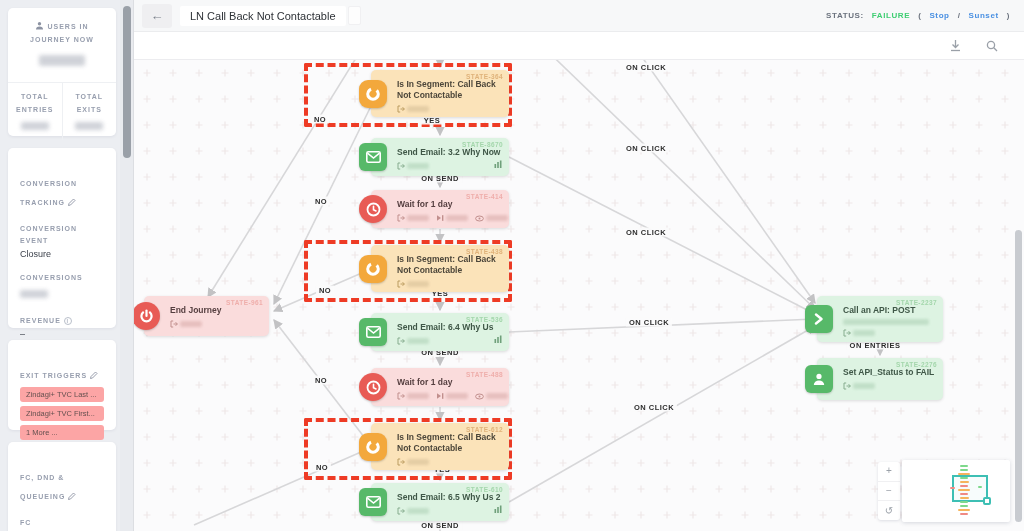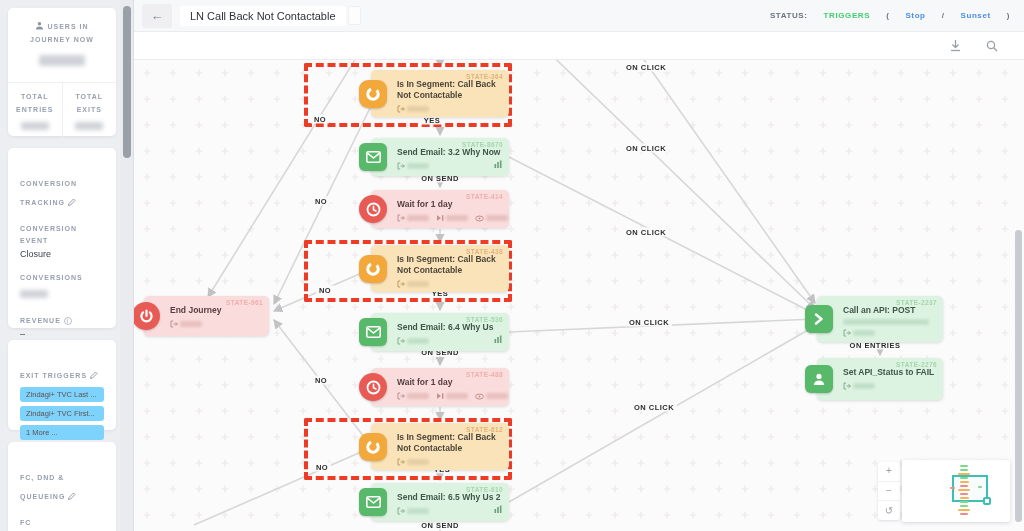--- a/index.html
+++ b/index.html
@@ -15,35 +15,35 @@
 .users-head{font-size:7px;letter-spacing:1px;color:#979eae;font-weight:bold;line-height:1.8;width:76px;margin:0 auto}
 .blur.big{width:46px;height:11px;margin:9px auto 0}
 .totals{display:flex;border-top:1px solid #eef0f3;margin-top:12px}
 .tcell{flex:1;padding:8px 2px 6px}
 .tcell+.tcell{border-left:1px solid #eef0f3}
 .blur.small{width:28px;height:8px;margin-top:4px}
 .card-pad{padding:24px 12px}
 .card-conv{height:180px}
 .sec{margin-bottom:13px}
 .pencil{display:inline-block;vertical-align:-1px;margin-left:3px}
-.tag{background:#7dd3fc;color:#64504f;font-size:7.5px;border-radius:3px;padding:3px 6px;margin-top:4px;white-space:nowrap;overflow:hidden}
+.tag{background:#fca5a5;color:#64504f;font-size:7.5px;border-radius:3px;padding:3px 6px;margin-top:4px;white-space:nowrap;overflow:hidden}
 .info-i{display:inline-block;width:8px;height:8px;border:1px solid #b9bfca;border-radius:50%;color:#b9bfca;font-size:6px;line-height:7px;text-align:center;vertical-align:0;margin-left:3px}
 .card-exit{height:90px}
 .card-fc{height:110px}
 
 .vstrip{width:14px;height:531px;position:relative;background:#e9ebef;border-right:1px solid #dcdee2}
 .vthumb{position:absolute;left:3px;top:6px;width:8px;height:152px;border-radius:4px;background:#9aa0a8}
 
 .main{width:890px;height:531px;display:flex;flex-direction:column;background:#fff}
 .topbar{height:32px;background:#f7f8f9;border-bottom:1px solid #ebecee;display:flex;align-items:center;padding:0 14px 0 8px;flex-shrink:0}
 .back{width:30px;height:24px;border:none;background:#efeff1;border-radius:3px;color:#7c828c;font-size:13px;cursor:pointer}
 .title-chip{background:#fff;padding:4px 10px;margin-left:8px;border-radius:2px}
 .title-chip h1{font-size:11px;color:#2e3237;font-weight:normal}
 .title-edit-chip{width:13px;height:19px;background:#fdfdfd;border:1px solid #f0f0f2;margin-left:2px;border-radius:2px}
-.status{margin-left:auto;font-size:8px;letter-spacing:.6px;font-weight:bold;color:#6b727e;display:flex;gap:16px;align-items:center}
+.status{margin-left:auto;font-size:8px;letter-spacing:.6px;font-weight:bold;color:#6b727e;display:flex;gap:8px;align-items:center}
 .s-running{color:#3fce73}
 .s-link{color:#4a90e2;cursor:pointer;text-decoration:none}
 .toolbar{height:28px;background:#fff;border-bottom:1px solid #ececef;display:flex;align-items:center;justify-content:flex-end;gap:24px;padding-right:26px;flex-shrink:0}
 .tb-icon{cursor:pointer;display:inline-flex}
 
 .canvas{position:relative;width:890px;height:471px;background:#fbfbfc;overflow:hidden}
 #edges{position:absolute;left:0;top:0}
 .edge{stroke:#d7d7d9;stroke-width:1.6}
 .dashed-box{position:absolute;border:4px dashed #ee3b25;border-radius:2px;z-index:3}
 .elabel{position:absolute;transform:translate(-50%,-50%);font-size:7.5px;font-weight:bold;letter-spacing:.5px;color:#2d2d2d;background:rgba(251,251,252,.92);padding:0 3px;z-index:4;white-space:nowrap}
@@ -156,21 +156,21 @@
 
 <main class="main">
   <header class="topbar">
     <button class="back">←</button>
     <div class="title-chip">
         <h1>LN Call Back Not Contactable</h1>
       </div>
     <span class="title-edit-chip"></span>
     <div class="status">
       <span>STATUS:</span>
-      <span class="s-running">TRIGGERS</span>
+      <span class="s-running">FAILURE</span>
       <span>(</span>
       <a class="s-link">Stop</a>
       <span>/</span>
       <a class="s-link">Sunset</a>
       <span>)</span>
     </div>
   </header>
 
   <div class="toolbar">
     <span class="tb-icon">

